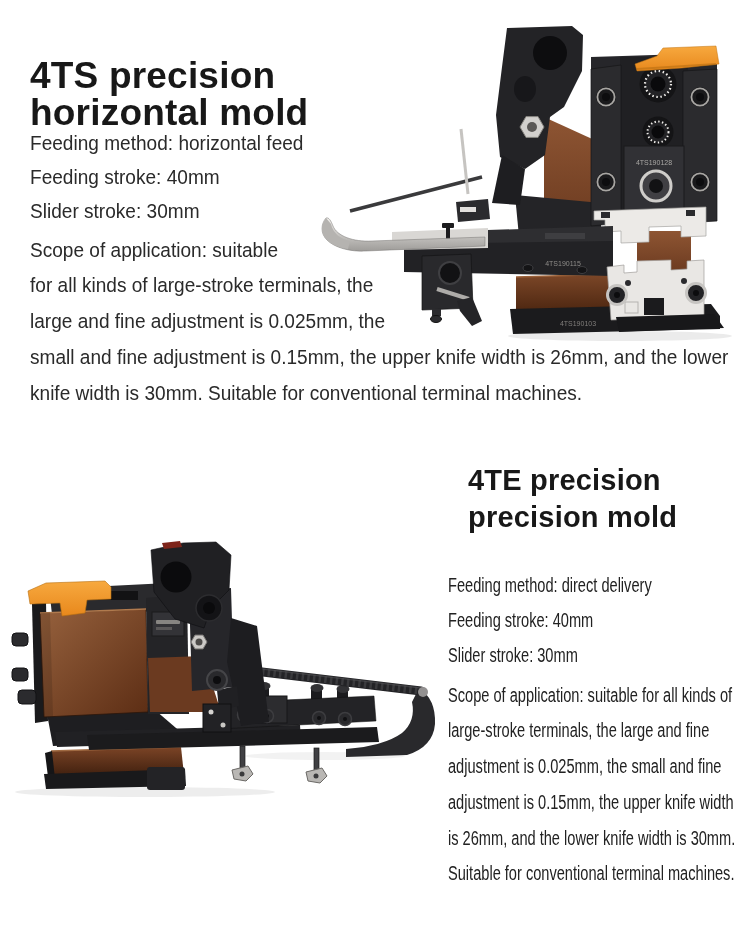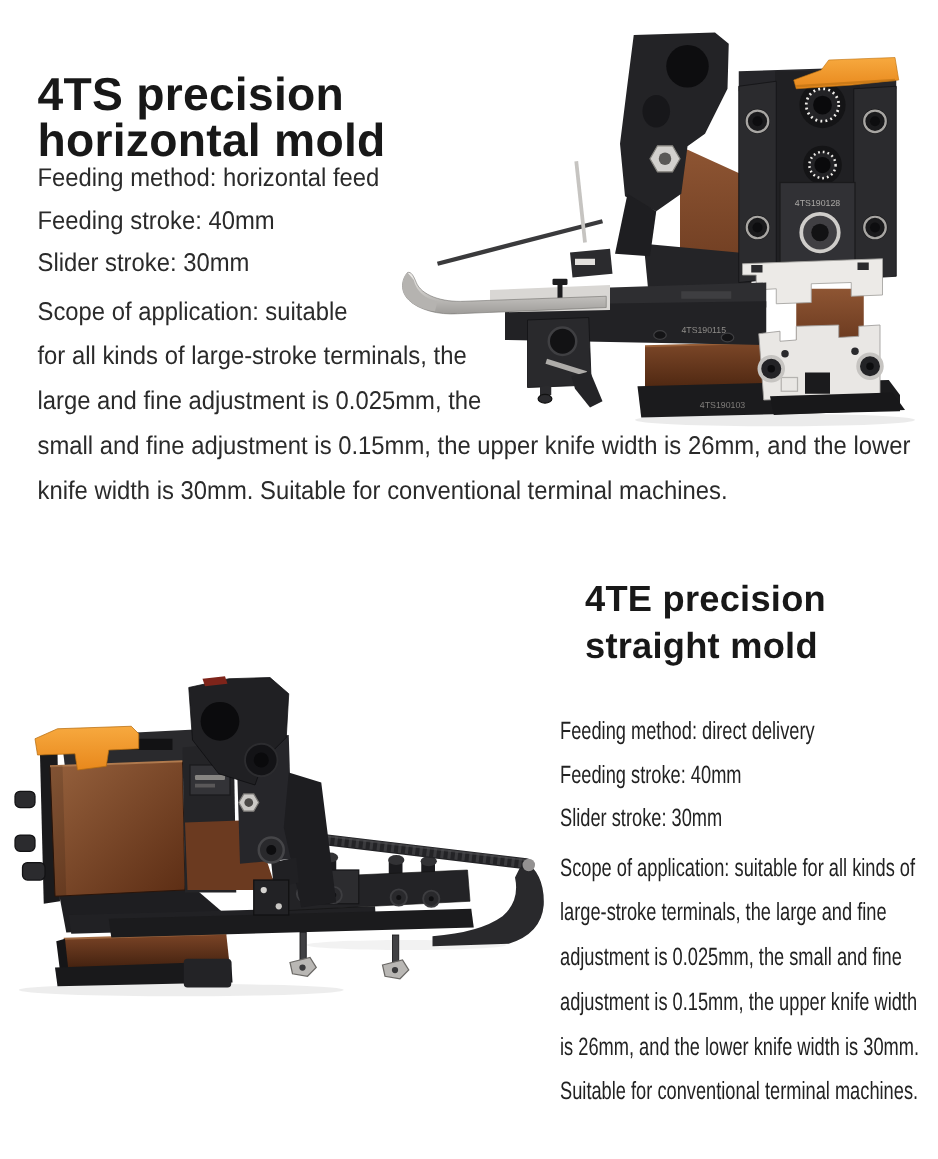--- a/index.html
+++ b/index.html
@@ -187,21 +187,21 @@
         <polygon points="182,150 205,164 200,200 172,198" fill="#1E1E21"></polygon>
         <polygon points="224,122 218,132.4 206,132.4 200,122 206,111.6 218,111.6" fill="#D2D0CD" stroke="#86847F"></polygon>
         <circle cx="212" cy="122" r="5" fill="#5A5856"></circle>
       </g>
     </svg>
   </div>
 
   <div>
     <div class="h2">
       <span>4TE precision</span><br>
-      <span>straight mold</span>
+      <span>precision mold</span>
     </div>
 
     <div class="se" style="top:573px">Feeding method: direct delivery</div>
     <div class="se" style="top:608px">Feeding stroke: 40mm</div>
     <div class="se" style="top:643px">Slider stroke: 30mm</div>
     <div class="se" style="top:683px">Scope of application: suitable for all kinds of</div>
     <div class="se" style="top:718px">large-stroke terminals, the large and fine</div>
     <div class="se" style="top:754px">adjustment is 0.025mm, the small and fine</div>
     <div class="se" style="top:790px">adjustment is 0.15mm, the upper knife width</div>
     <div class="se" style="top:826px">is 26mm, and the lower knife width is 30mm.</div>

